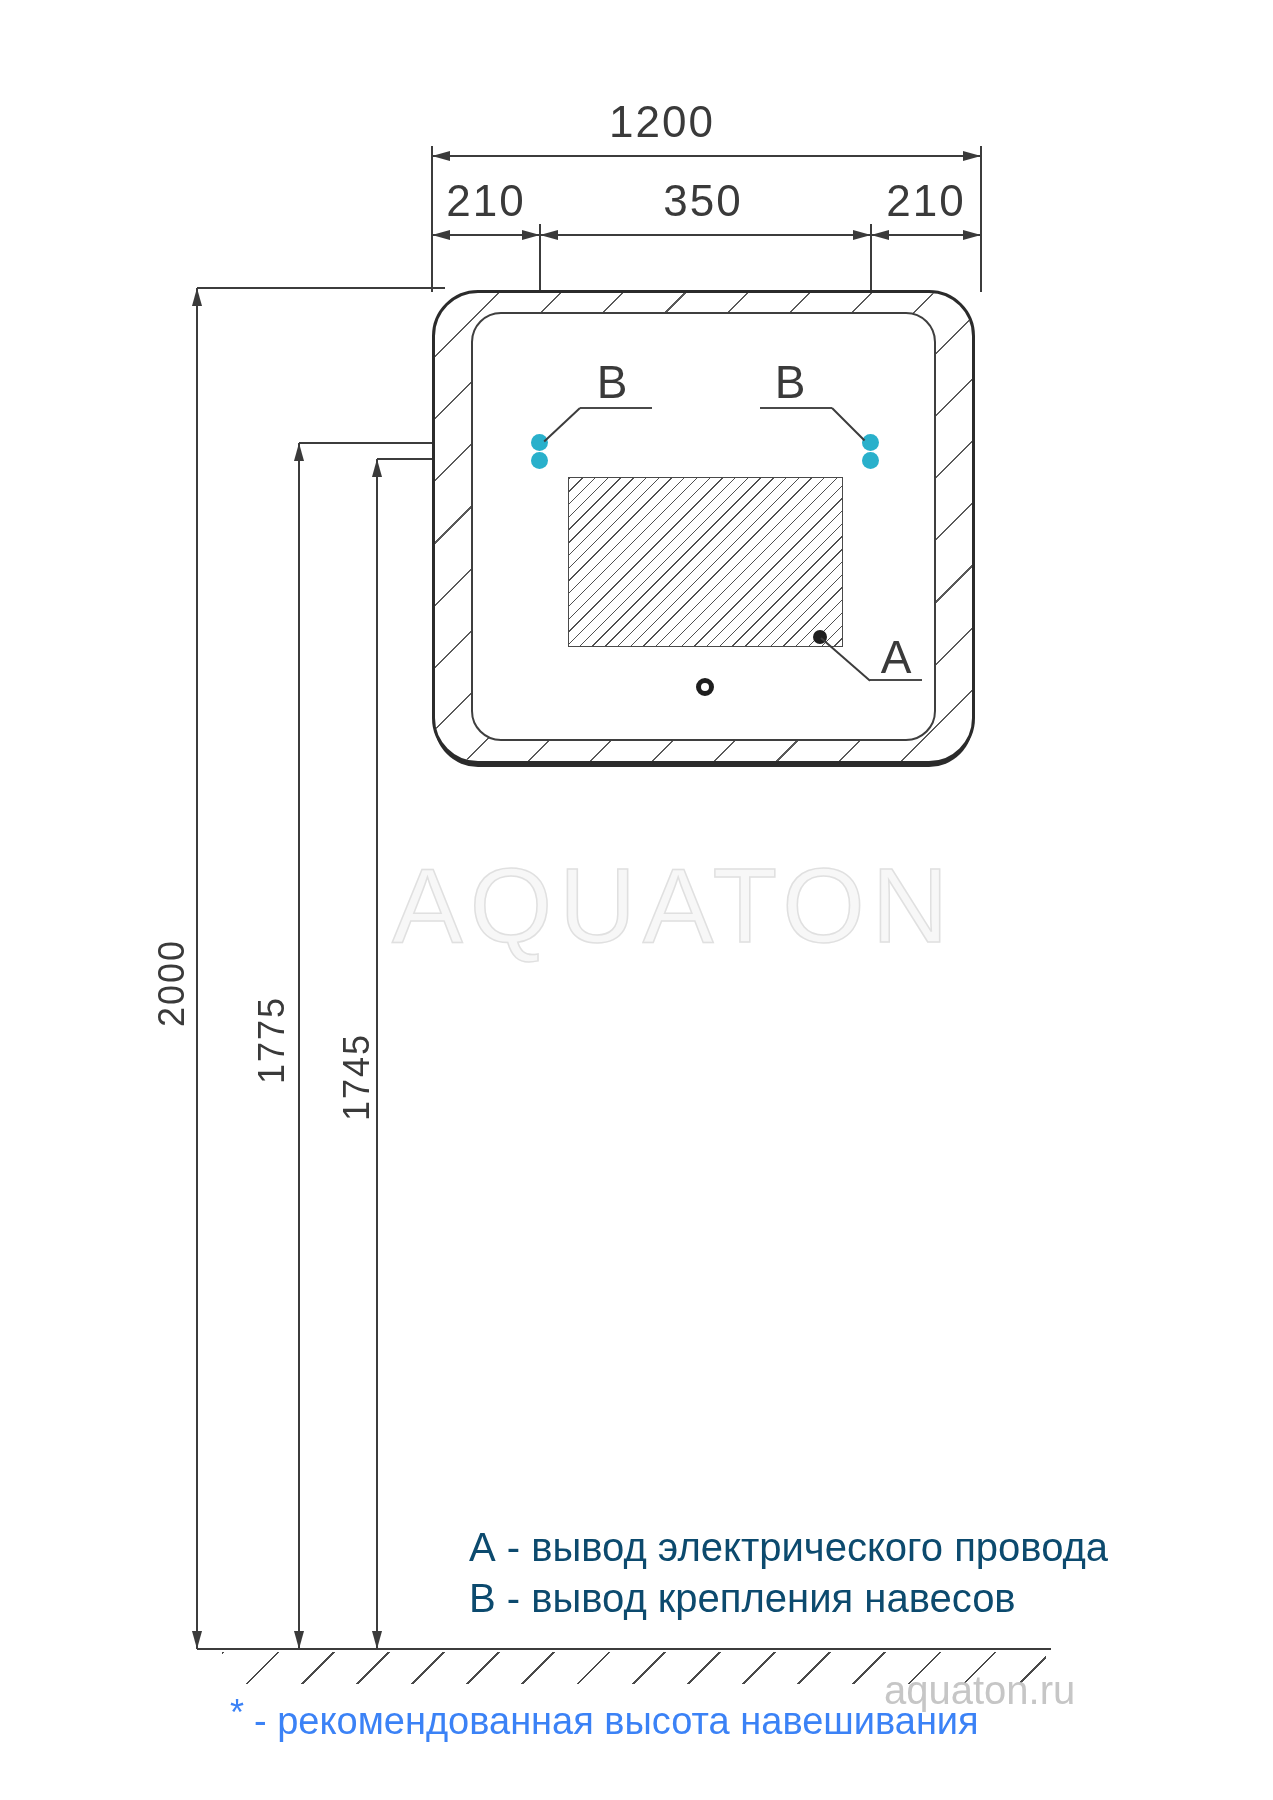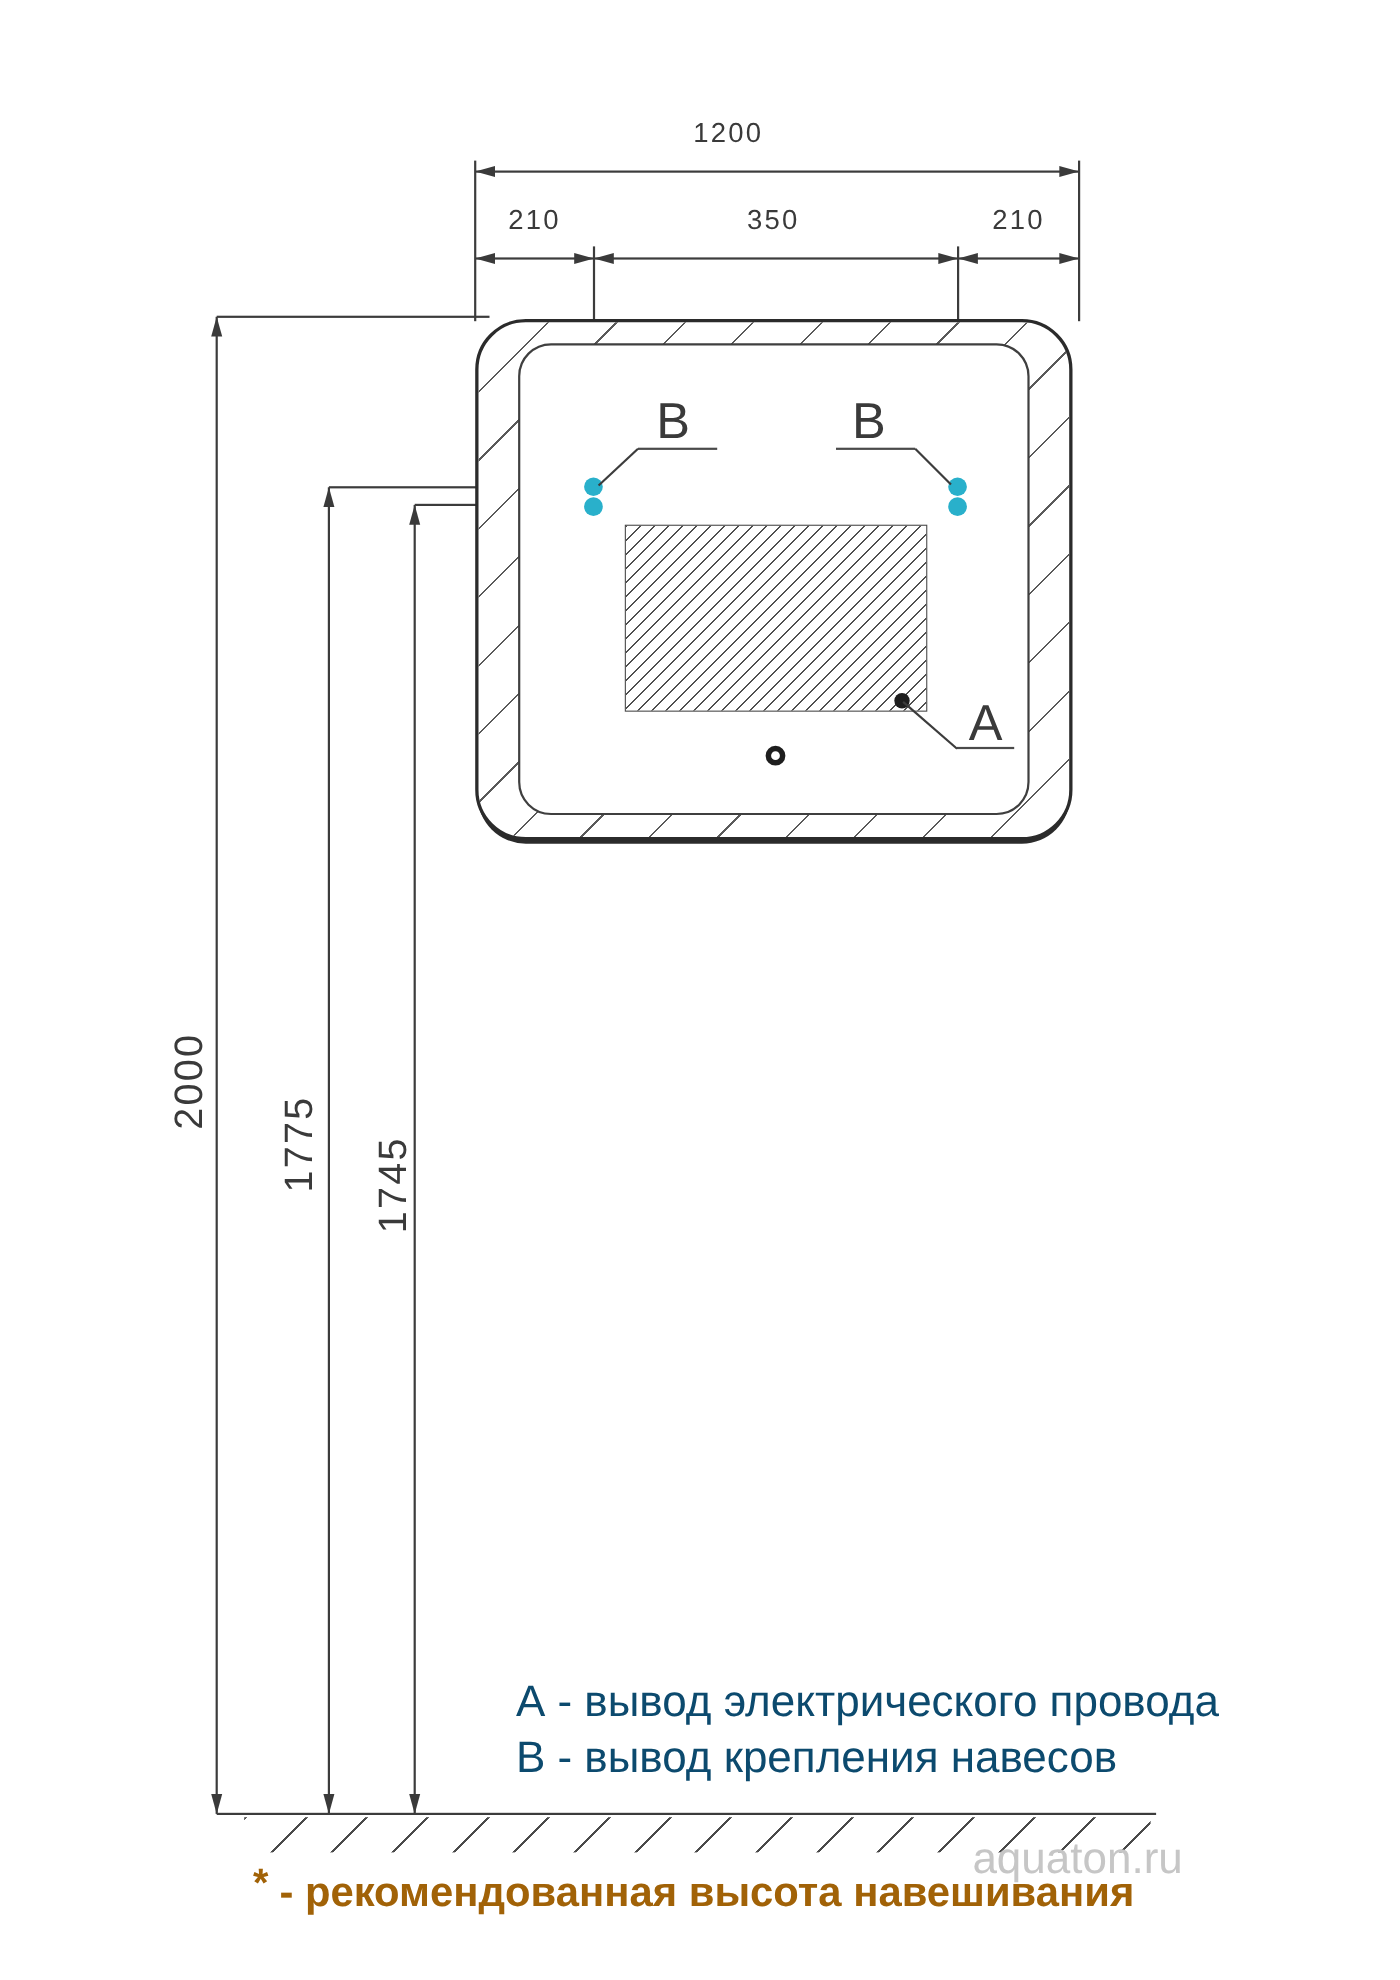--- a/index.html
+++ b/index.html
@@ -11,21 +11,21 @@
   .hl{position:absolute;height:2px;background:#3c3c3c;}
   .vl{position:absolute;width:2px;background:#3c3c3c;}
   .thin{background:#4a4a4a;}
   .ar{position:absolute;width:0;height:0;}
   .ar.l{border-top:5px solid transparent;border-bottom:5px solid transparent;border-right:18px solid #3a3a3a;}
   .ar.r{border-top:5px solid transparent;border-bottom:5px solid transparent;border-left:18px solid #3a3a3a;}
   .ar.u{border-left:5px solid transparent;border-right:5px solid transparent;border-bottom:18px solid #3a3a3a;}
   .ar.d{border-left:5px solid transparent;border-right:5px solid transparent;border-top:18px solid #3a3a3a;}
   .diag{position:absolute;height:2px;background:#3c3c3c;transform-origin:0 50%;}
   .dimtext{
-    position:absolute;font-size:25px;font-weight:300;letter-spacing:2px;color:#3a3a3a;
+    position:absolute;font-size:44px;font-weight:300;letter-spacing:2px;color:#3a3a3a;
     transform:translate(-50%,-50%);white-space:nowrap;
   }
   .vdimtext{
     position:absolute;font-size:36px;font-weight:300;letter-spacing:2px;color:#3a3a3a;
     transform:translate(-50%,-50%) rotate(-90deg);white-space:nowrap;
   }
   .callout{
     position:absolute;font-size:46px;font-weight:300;color:#3a3a3a;
     transform:translate(-50%,-50%);
   }
@@ -58,21 +58,21 @@
   }
   .floorhatch{
     position:absolute;left:222px;top:1652px;width:824px;height:32px;
     background:repeating-linear-gradient(135deg,#4a4a4a 0 2px,transparent 2px 39px);
   }
   .legend{
     position:absolute;left:469px;top:1522px;font-size:40px;font-weight:300;
     color:#0c4a6e;line-height:51px;white-space:nowrap;
   }
   .footnote{
-    position:absolute;left:230px;top:1700px;font-size:38px;font-weight:700;color:#a16207;white-space:nowrap;
+    position:absolute;left:230px;top:1700px;font-size:38px;font-weight:400;color:#3b82f6;white-space:nowrap;
   }
   .footnote .star{display:inline-block;transform:translateY(-9px);margin-right:10px;font-size:36px;}
   .watermark{
     position:absolute;left:392px;top:845px;font-size:106px;font-weight:300;letter-spacing:7px;
     color:#f7f7f7;-webkit-text-stroke:1.5px #e0e0e0;white-space:nowrap;
   }
   .site{
     position:absolute;left:884px;top:1668px;font-size:40px;font-weight:300;color:#c6c6c6;white-space:nowrap;
   }
 </style>
@@ -173,15 +173,16 @@
 
   <div class="legend">
     <div>А - вывод электрического провода</div>
     <div>В - вывод крепления навесов</div>
   </div>
 
   <div class="footnote">
     <span class="star">*</span><span>- рекомендованная высота навешивания</span>
   </div>
 
+  <div class="watermark">AQUATON</div>
   <div class="site">aquaton.ru</div>
 
 </div>
 
 </body></html>

